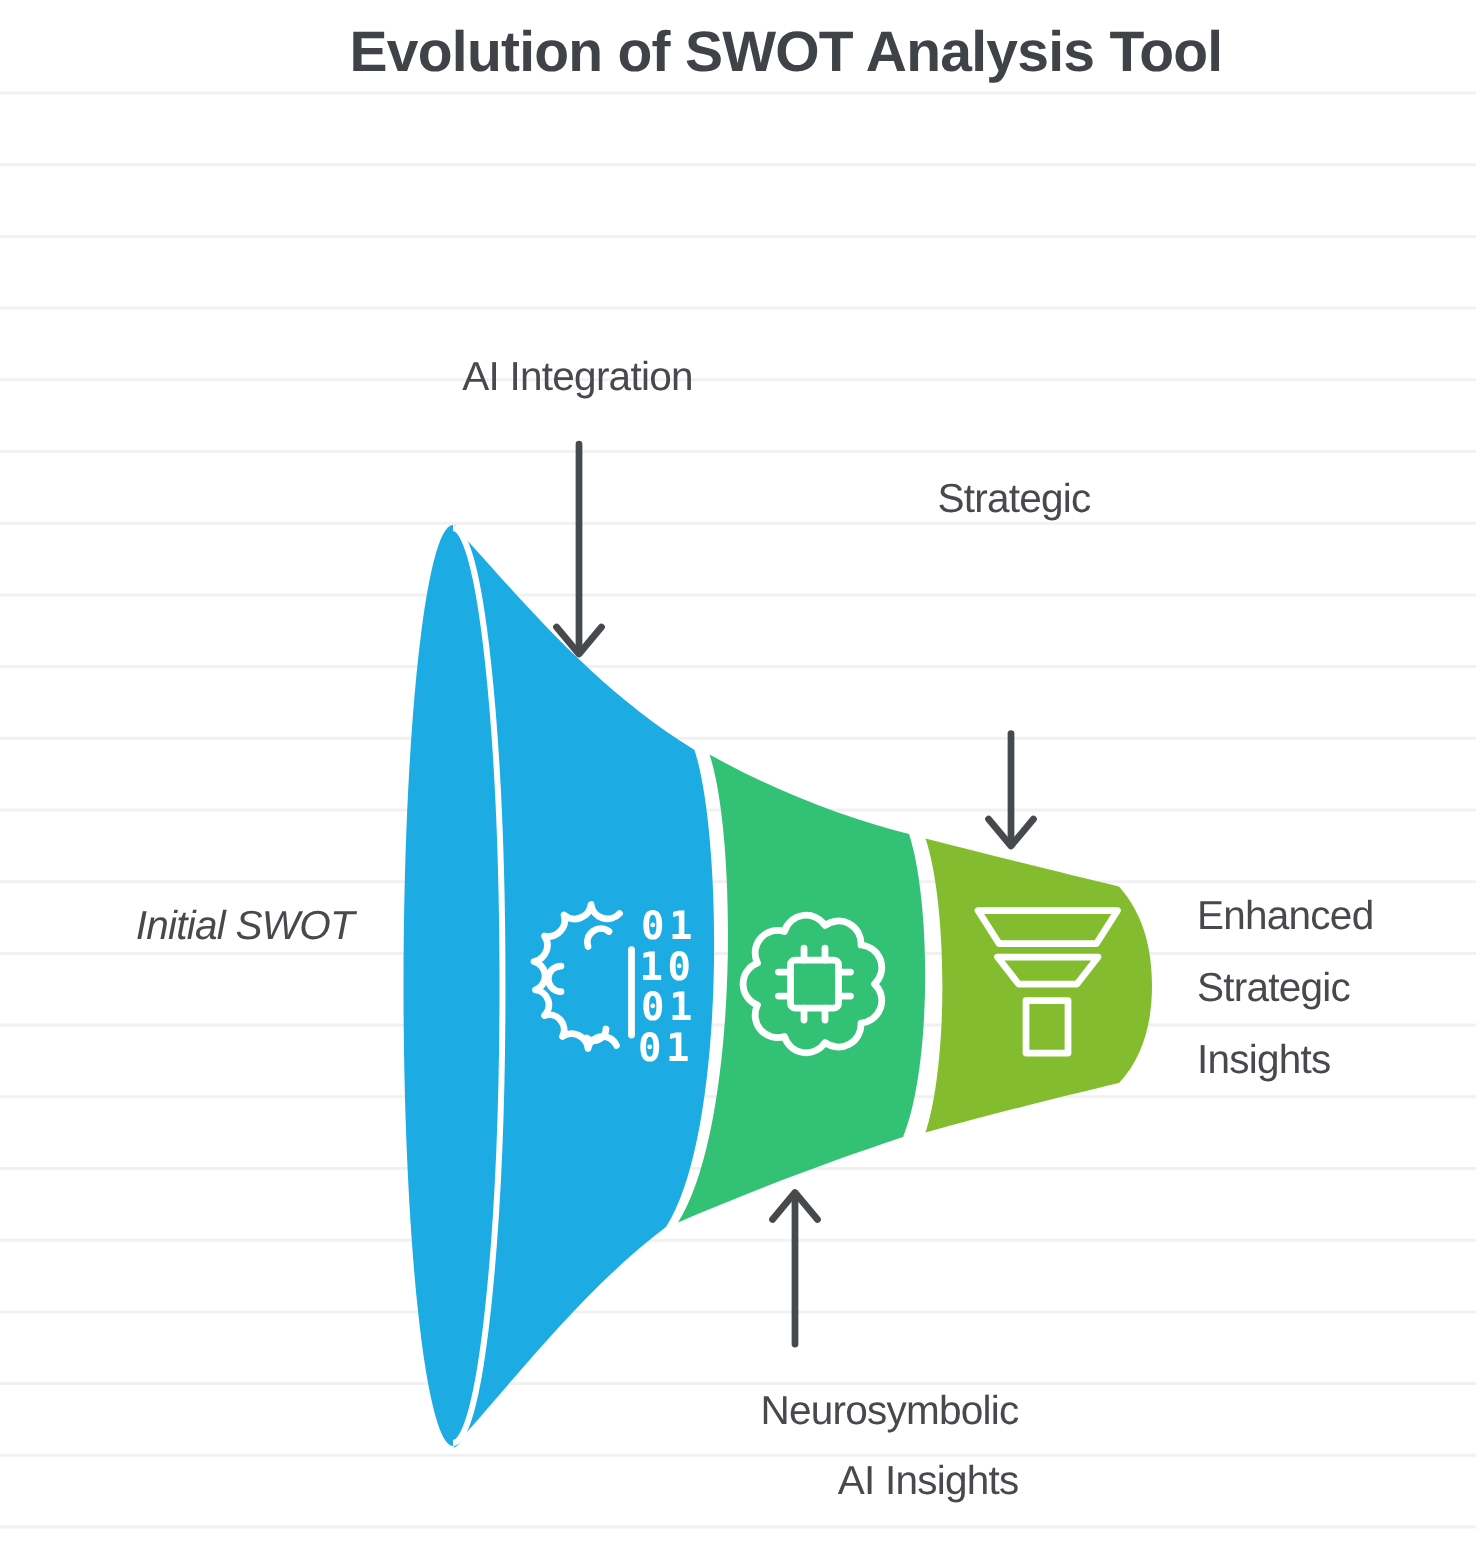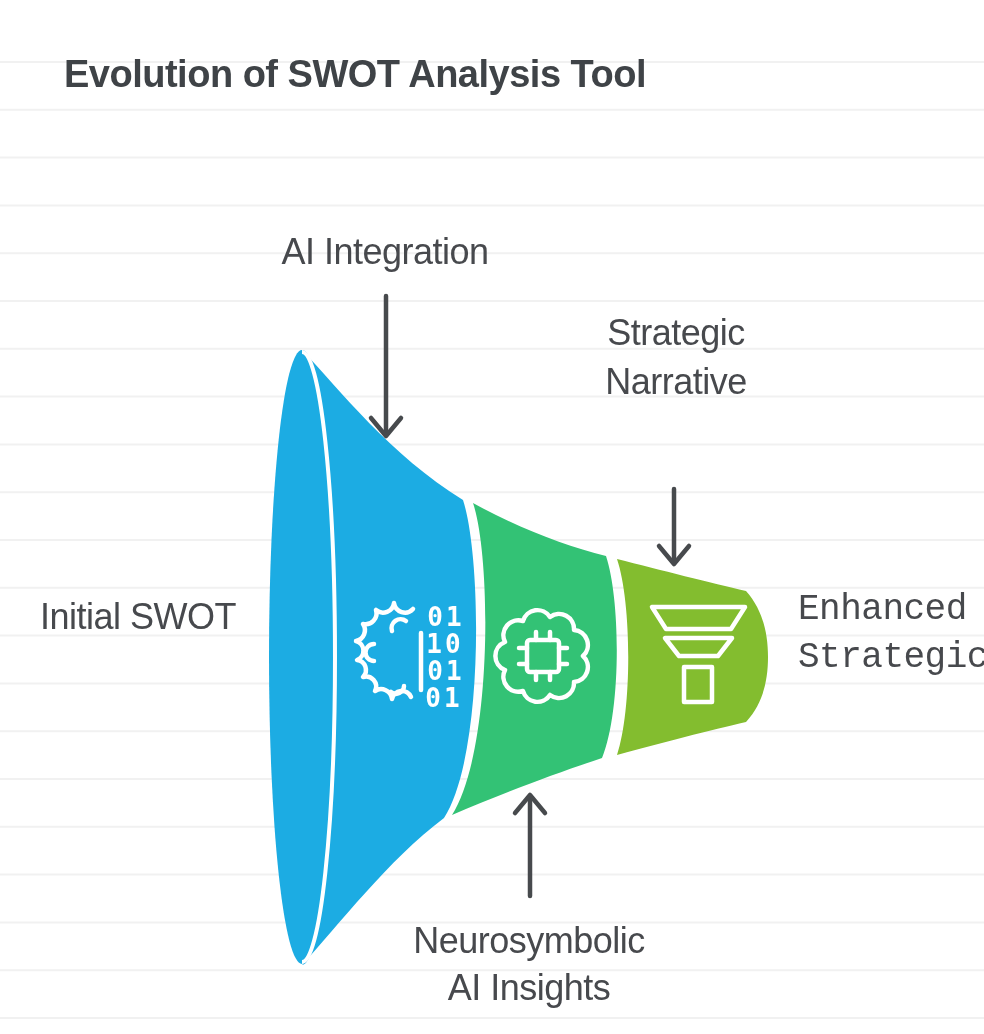--- a/index.html
+++ b/index.html
@@ -18,34 +18,33 @@
   .lens-line{fill:none;stroke:var(--iconstroke,#fff);stroke-width:4;}
   .icon-stroke{fill:none;stroke:var(--iconstroke,#fff);stroke-width:4.5;stroke-linecap:round;stroke-linejoin:round;}
   .icon-binary{
     fill:var(--iconstroke,#fff);
     font-family:"DejaVu Sans Mono",monospace;
     font-weight:bold;font-size:26px;letter-spacing:3px;
   }
   .arrow{fill:none;stroke:var(--arrow,#474A4D);stroke-width:4.5;stroke-linecap:round;stroke-linejoin:round;}
   .lbl{
     position:absolute;
-    font-size:36px;line-height:49px;letter-spacing:-0.5px;
+    font-size:27px;line-height:49px;letter-spacing:-0.5px;
     color:var(--labeltext,#47494D);
     white-space:nowrap;
   }
   .lbl div{white-space:nowrap;}
   .title{
     position:absolute;left:64px;top:14px;width:920px;
-    font-size:38px;font-weight:bold;letter-spacing:-0.5px;
+    text-align:center;font-size:38px;font-weight:bold;letter-spacing:-0.5px;
     color:var(--titletext,#3F4347);
-    margin-top:39px;
   }
   .center{text-align:center;}
-  .right{text-align:right;}
-  .left{text-align:left;font-family:Liberation Mono, monospace;}
+  .right{text-align:right;font-style:italic;}
+  .left{text-align:left;}
 </style>
 </head>
 <body>
 
 <div class="canvas">
 
   <svg width="984" height="1034" viewBox="0 0 984 1034">
 
     <g id="gridlines">
         <line x1="0" x2="984" y1="62" y2="62" class="grid-line"></line>
@@ -131,30 +130,30 @@
   </svg>
 
   <div class="title">Evolution of SWOT Analysis Tool</div>
 
   <div class="lbl center" style="left:235px;top:227px;width:300px;">
     <div>AI Integration</div>
   </div>
 
   <div class="lbl center" style="left:526px;top:308px;width:300px;">
     <div>Strategic</div>
-    <div>Narrative</div>
   </div>
 
   <div class="lbl right" style="left:0px;top:592px;width:236px;line-height:50px;">
     <div>Initial SWOT</div>
   </div>
 
   <div class="lbl left" style="left:798px;top:586px;width:186px;line-height:48px;">
     <div>Enhanced</div>
     <div>Strategic</div>
+    <div>Insights</div>
   </div>
 
-  <div class="lbl center" style="left:379px;top:917px;width:300px;line-height:47px;">
+  <div class="lbl center" style="left:379px;top:917px;width:300px;line-height:47px;text-align:right;">
     <div>Neurosymbolic</div>
     <div>AI Insights</div>
   </div>
 
 </div>
 
 </body></html>

